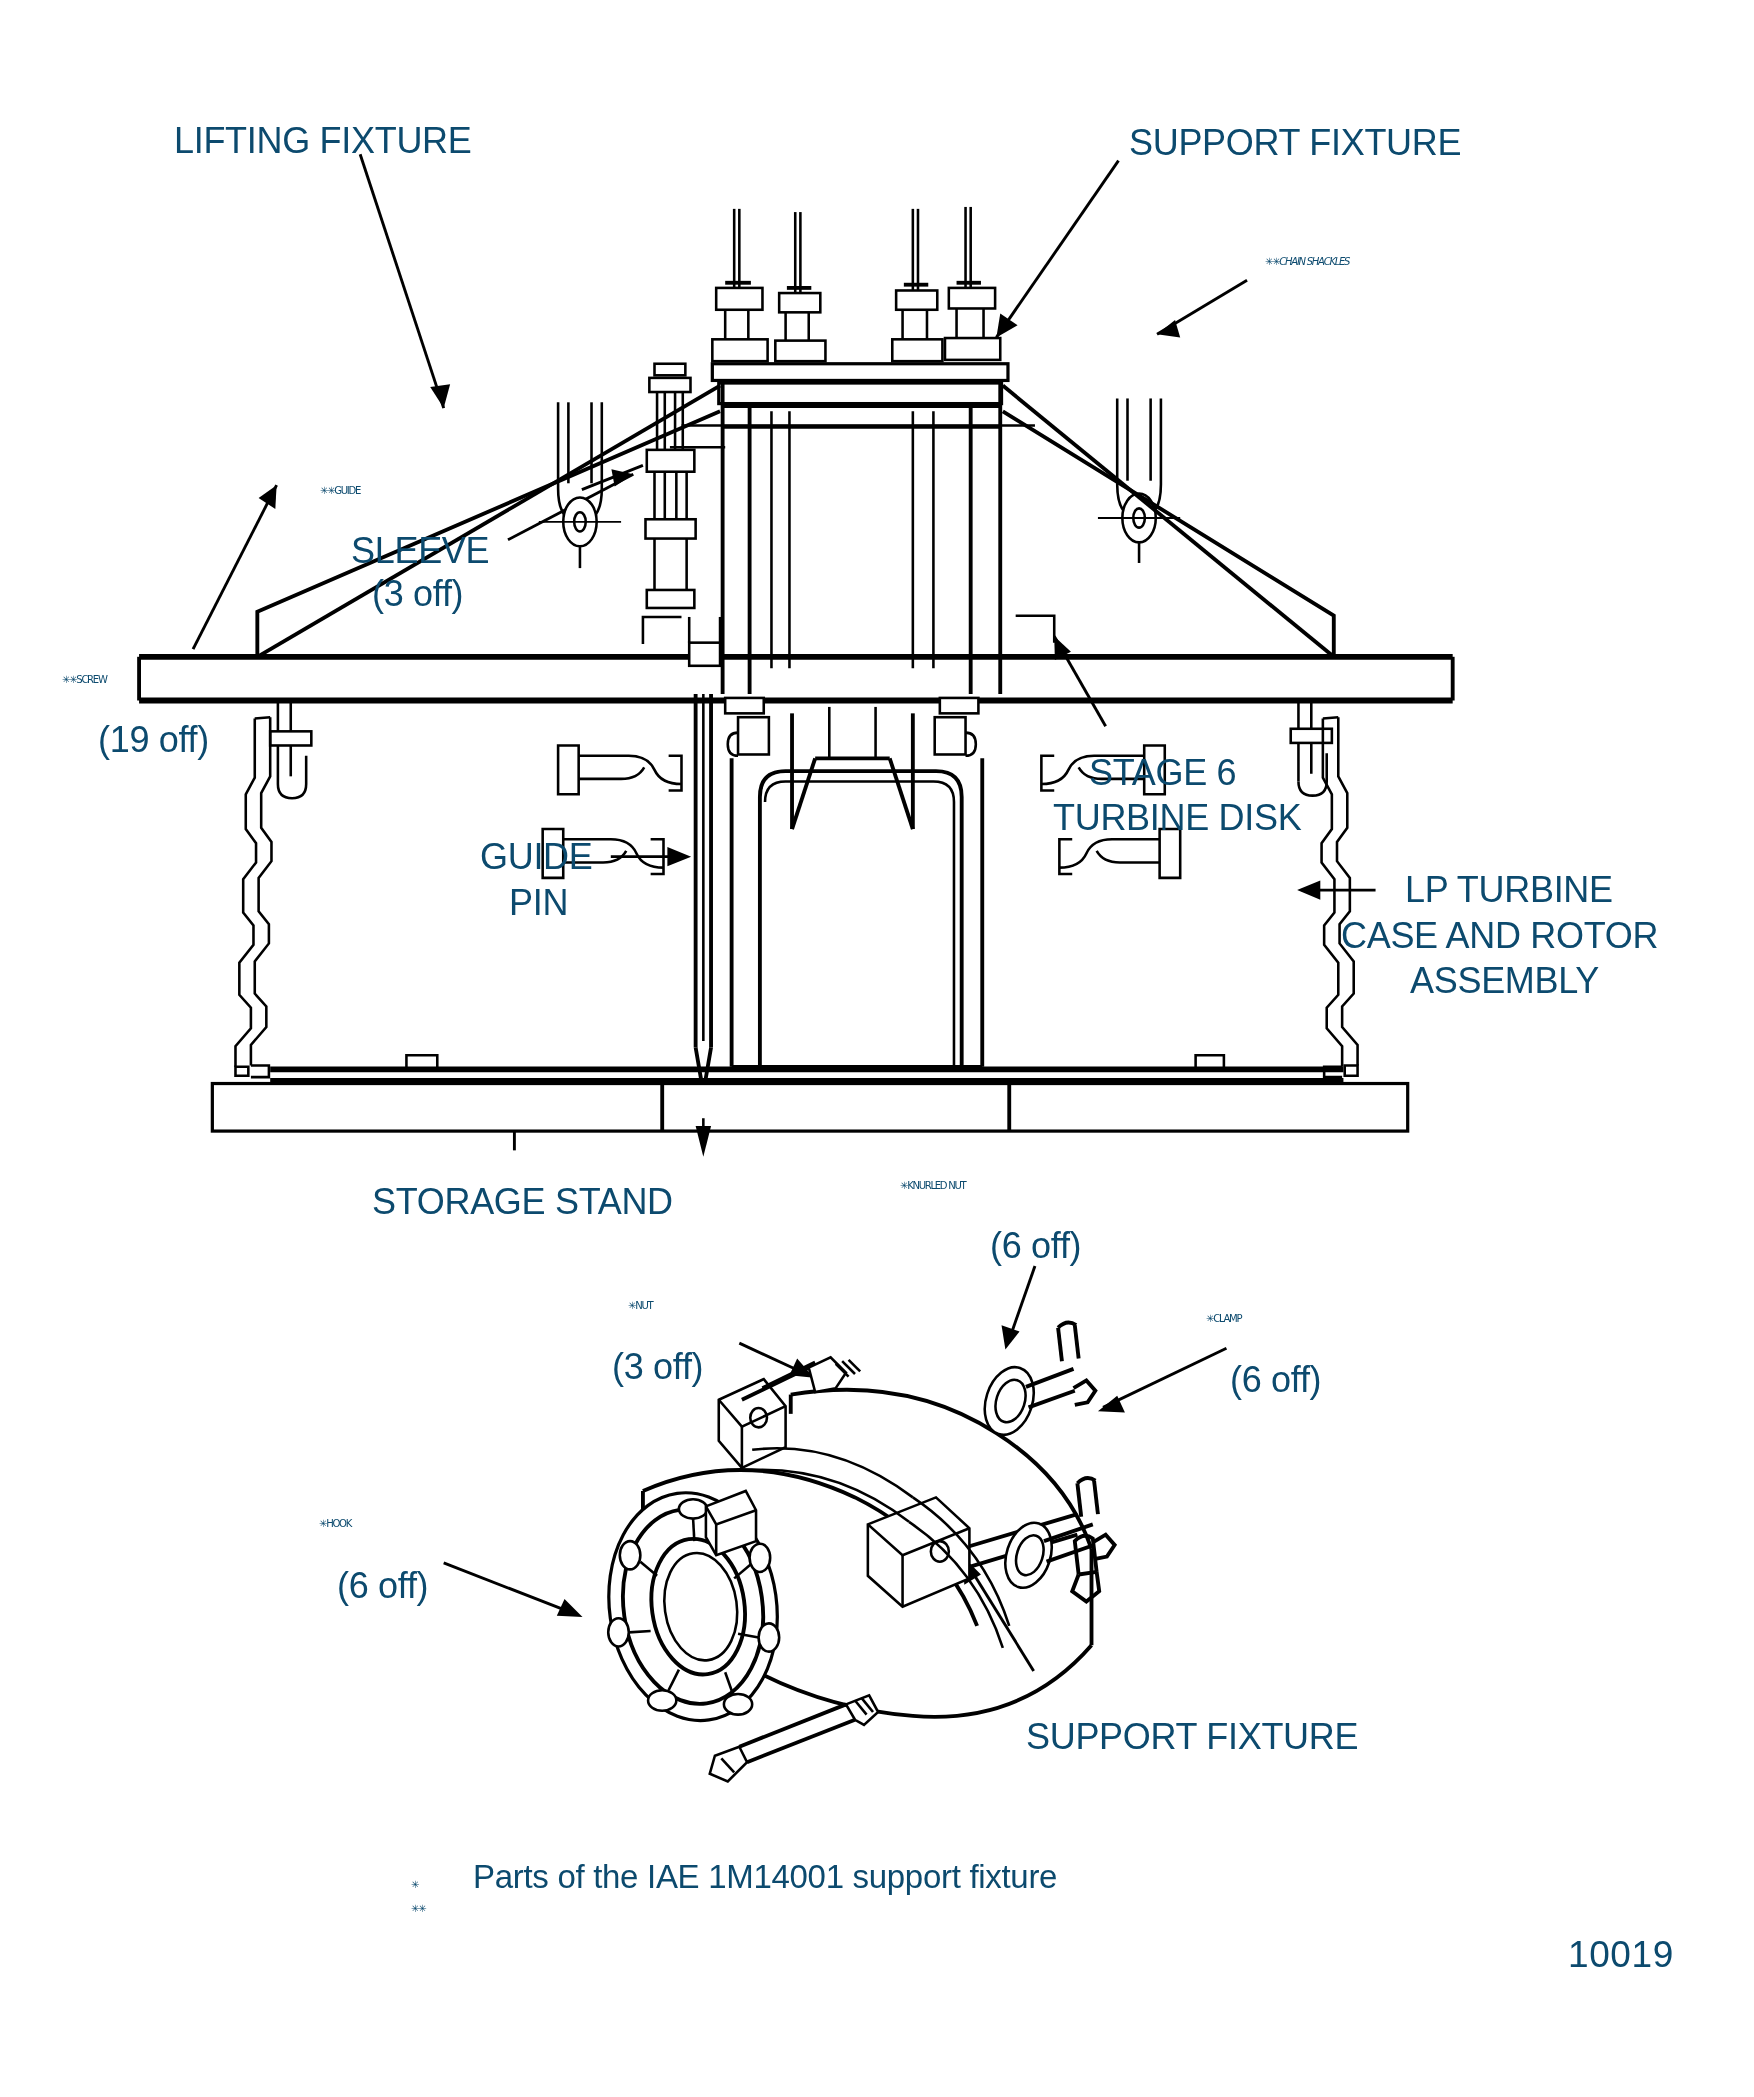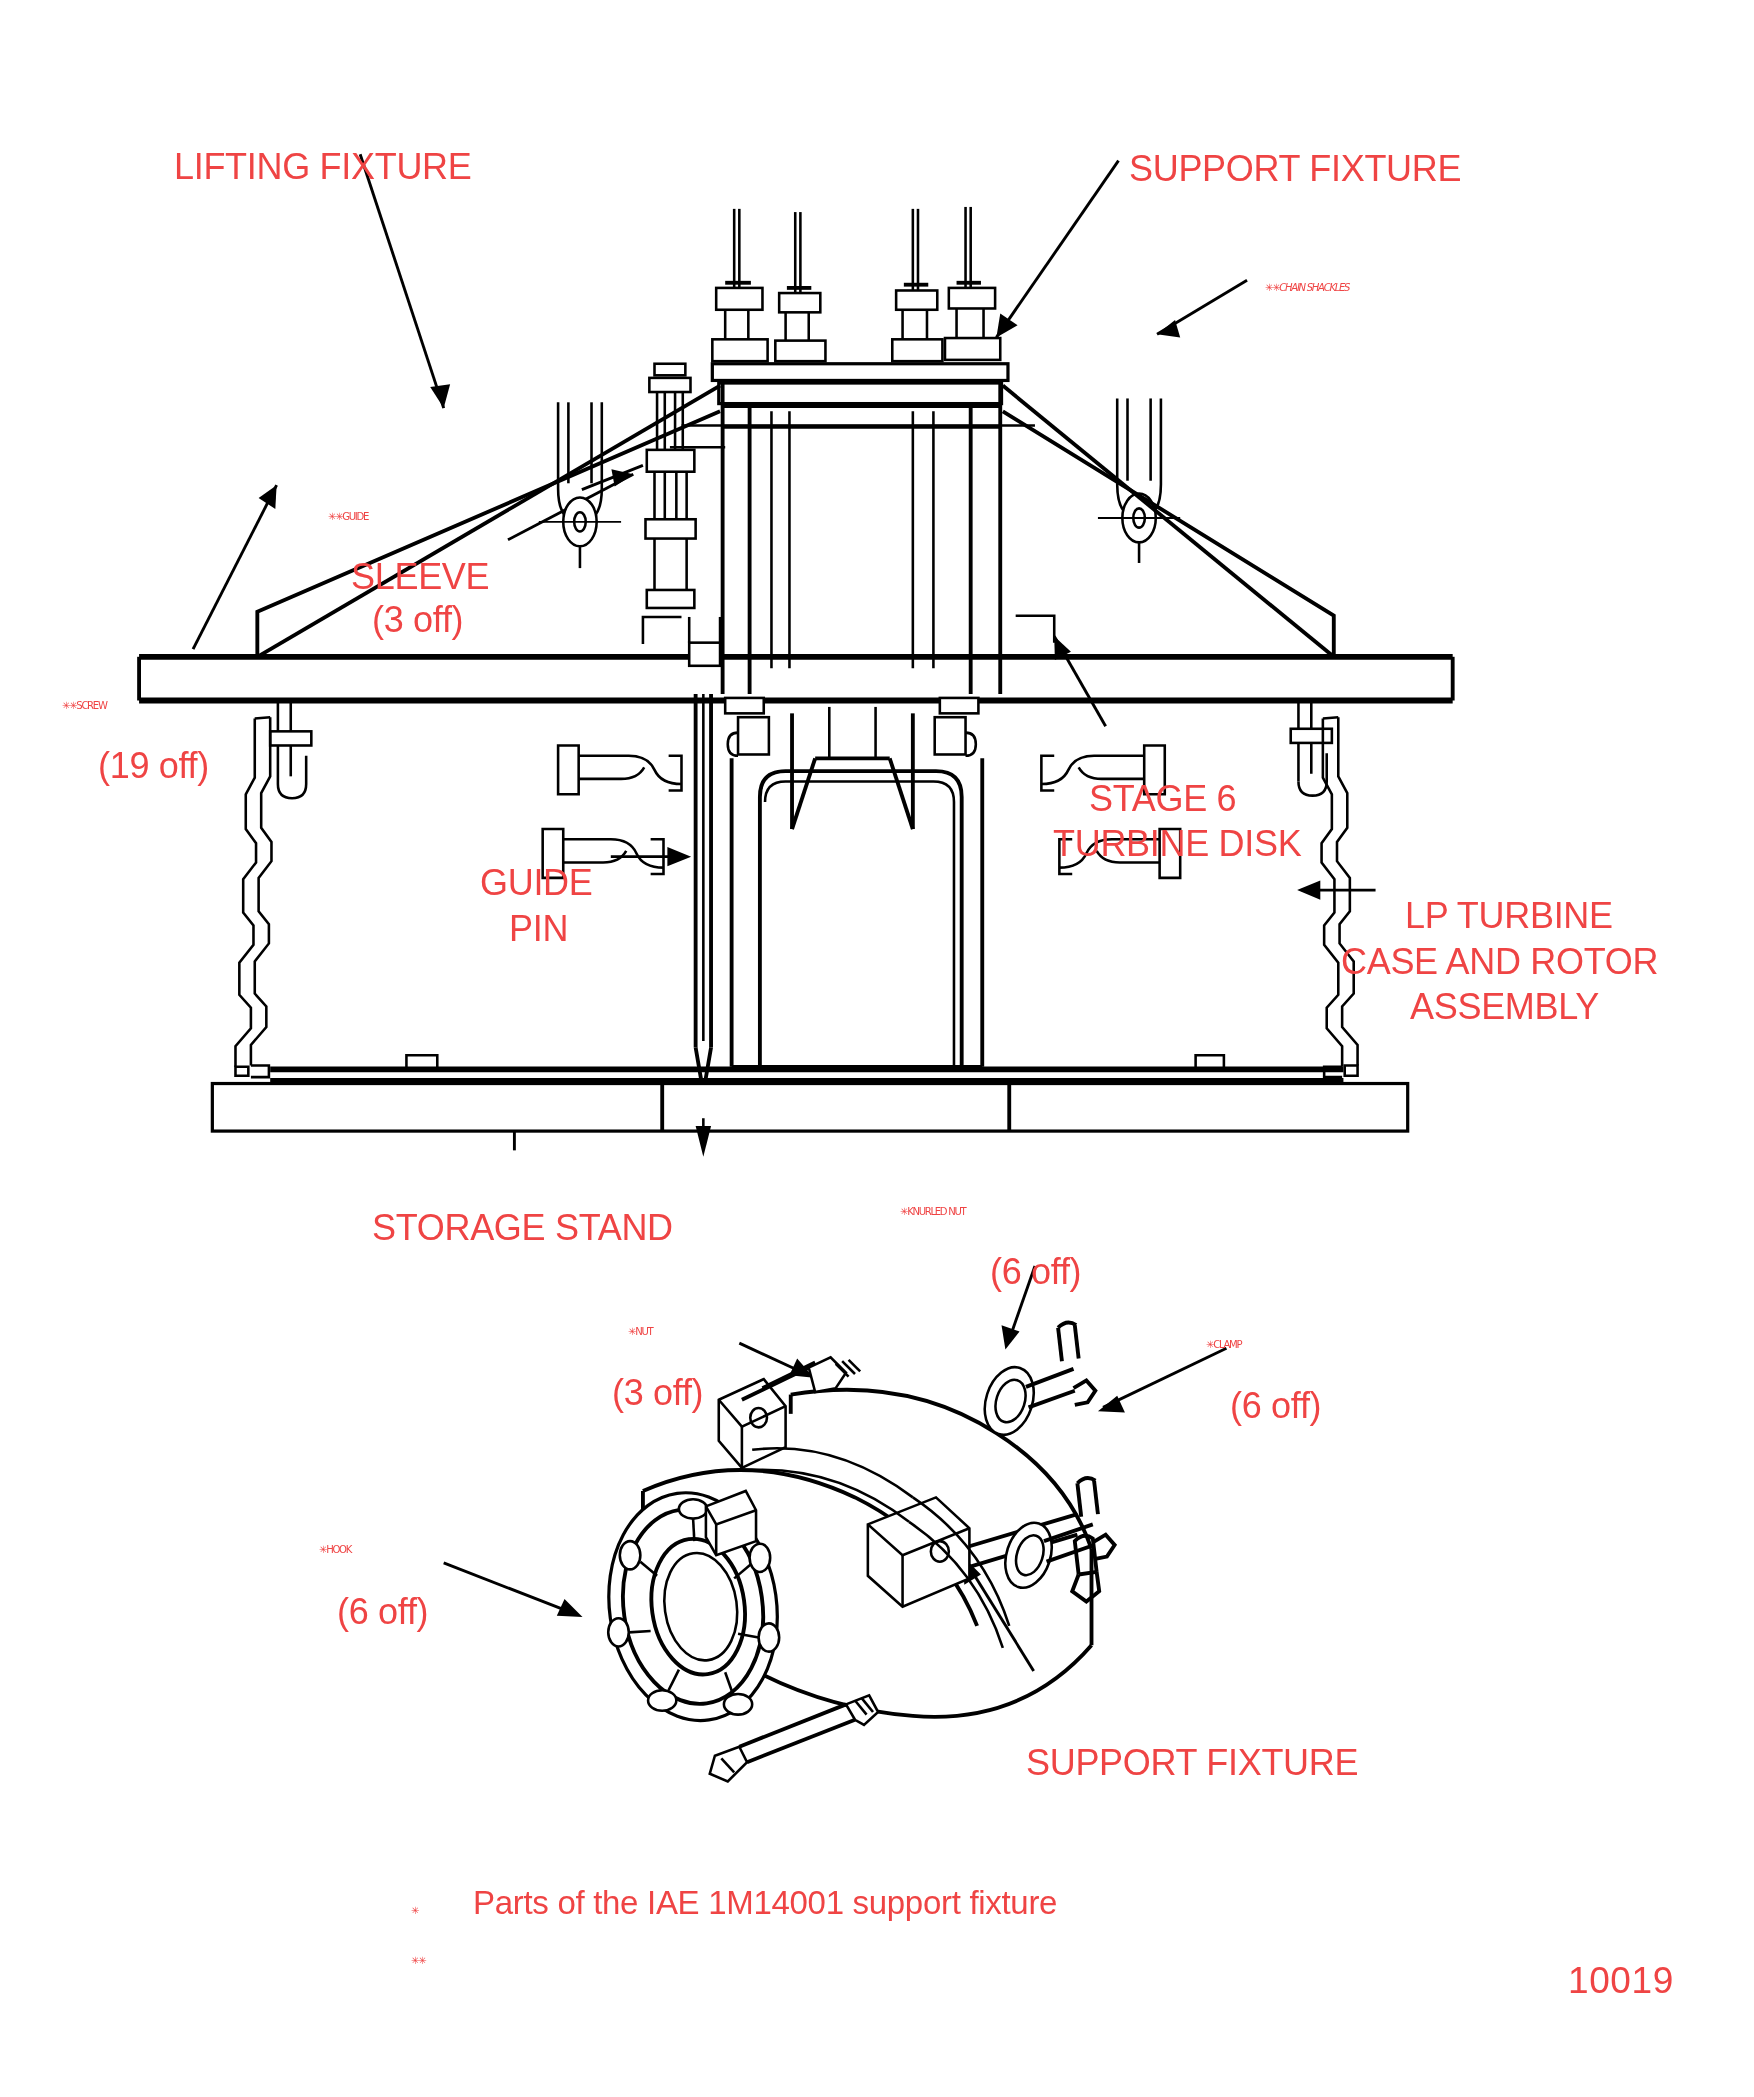--- a/index.html
+++ b/index.html
@@ -15,26 +15,25 @@
   #page {
     position: relative;
     width: 1755px;
     height: 2097px;
     background: #ffffff;
     overflow: hidden;
   }
   .lbl {
     position: absolute;
     font-family: "Liberation Sans", sans-serif;
-    color: #ef4444;
+    color: #0c4a6e;
     font-weight: 400;
     line-height: 1.14;
     white-space: pre;
     letter-spacing: -0.3px;
-    margin-top: 26px;
   }
   .lbl-lg   { font-size: 36px; }
   .legend   { font-size: 33px; letter-spacing: -0.3px; }
   .dwgno    { font-size: 37px; letter-spacing: 0.6px; }
   .star {
     font-family: "DejaVu Sans", sans-serif;
     font-size: 0.98em;
     letter-spacing: -1.3px;
   }
   svg.art {
@@ -459,21 +458,21 @@
       </g>
     </g>
   </svg>
 
   <div class="lbl lbl-lg" style="left:174px; top:120px;">LIFTING FIXTURE</div>
 
   <div class="lbl lbl-lg" style="left:1129px; top:122px;">SUPPORT FIXTURE</div>
 
   <div class="lbl lbl-lg star" style="left:1265px; top:256px;font-style:italic;">✳✳CHAIN SHACKLES</div>
 
-  <div class="lbl lbl-lg star" style="left:328px; top:485px;">✳✳GUIDE</div>
+  <div class="lbl lbl-lg star" style="left:320px; top:485px;">✳✳GUIDE</div>
   <div class="lbl lbl-lg" style="left:351px; top:530px;">SLEEVE</div>
   <div class="lbl lbl-lg" style="left:372px; top:573px;">(3 off)</div>
 
   <div class="lbl lbl-lg star" style="left:62px; top:674px;">✳✳SCREW</div>
   <div class="lbl lbl-lg" style="left:98px; top:719px;">(19 off)</div>
 
   <div class="lbl lbl-lg" style="left:1089px; top:752px;">STAGE 6</div>
   <div class="lbl lbl-lg" style="left:1053px; top:797px;">TURBINE DISK</div>
 
   <div class="lbl lbl-lg" style="left:480px; top:836px;">GUIDE</div>

